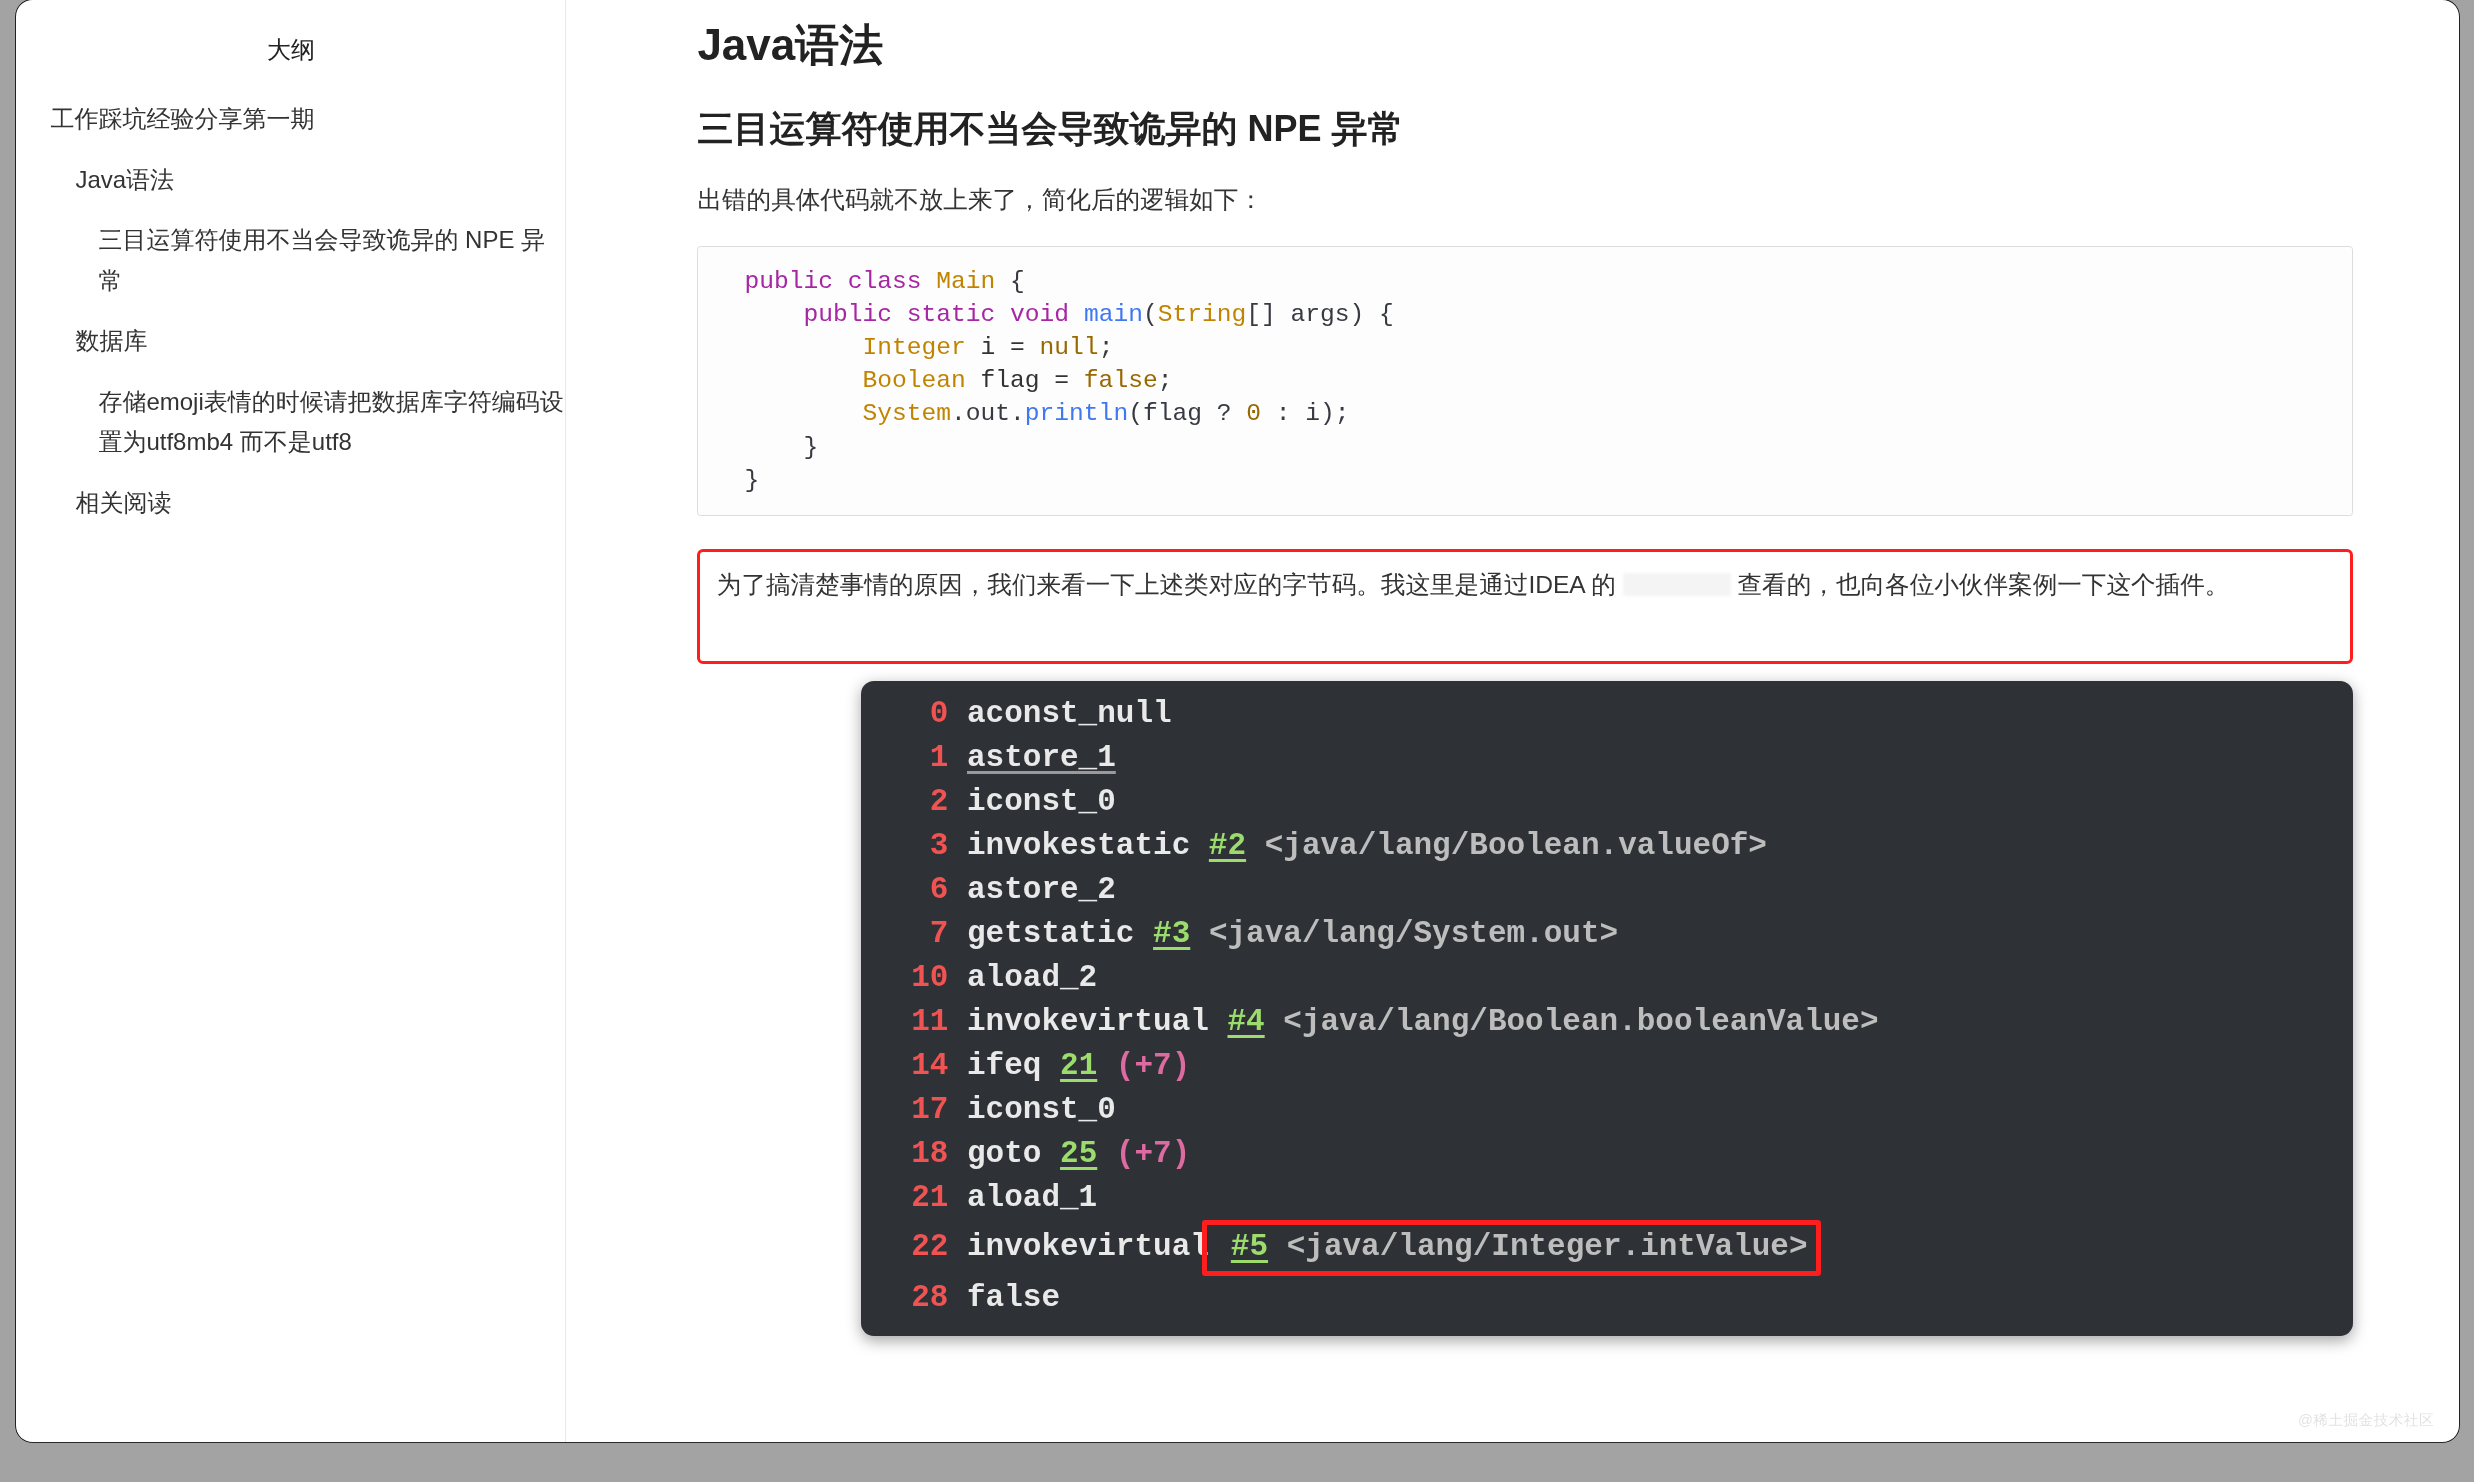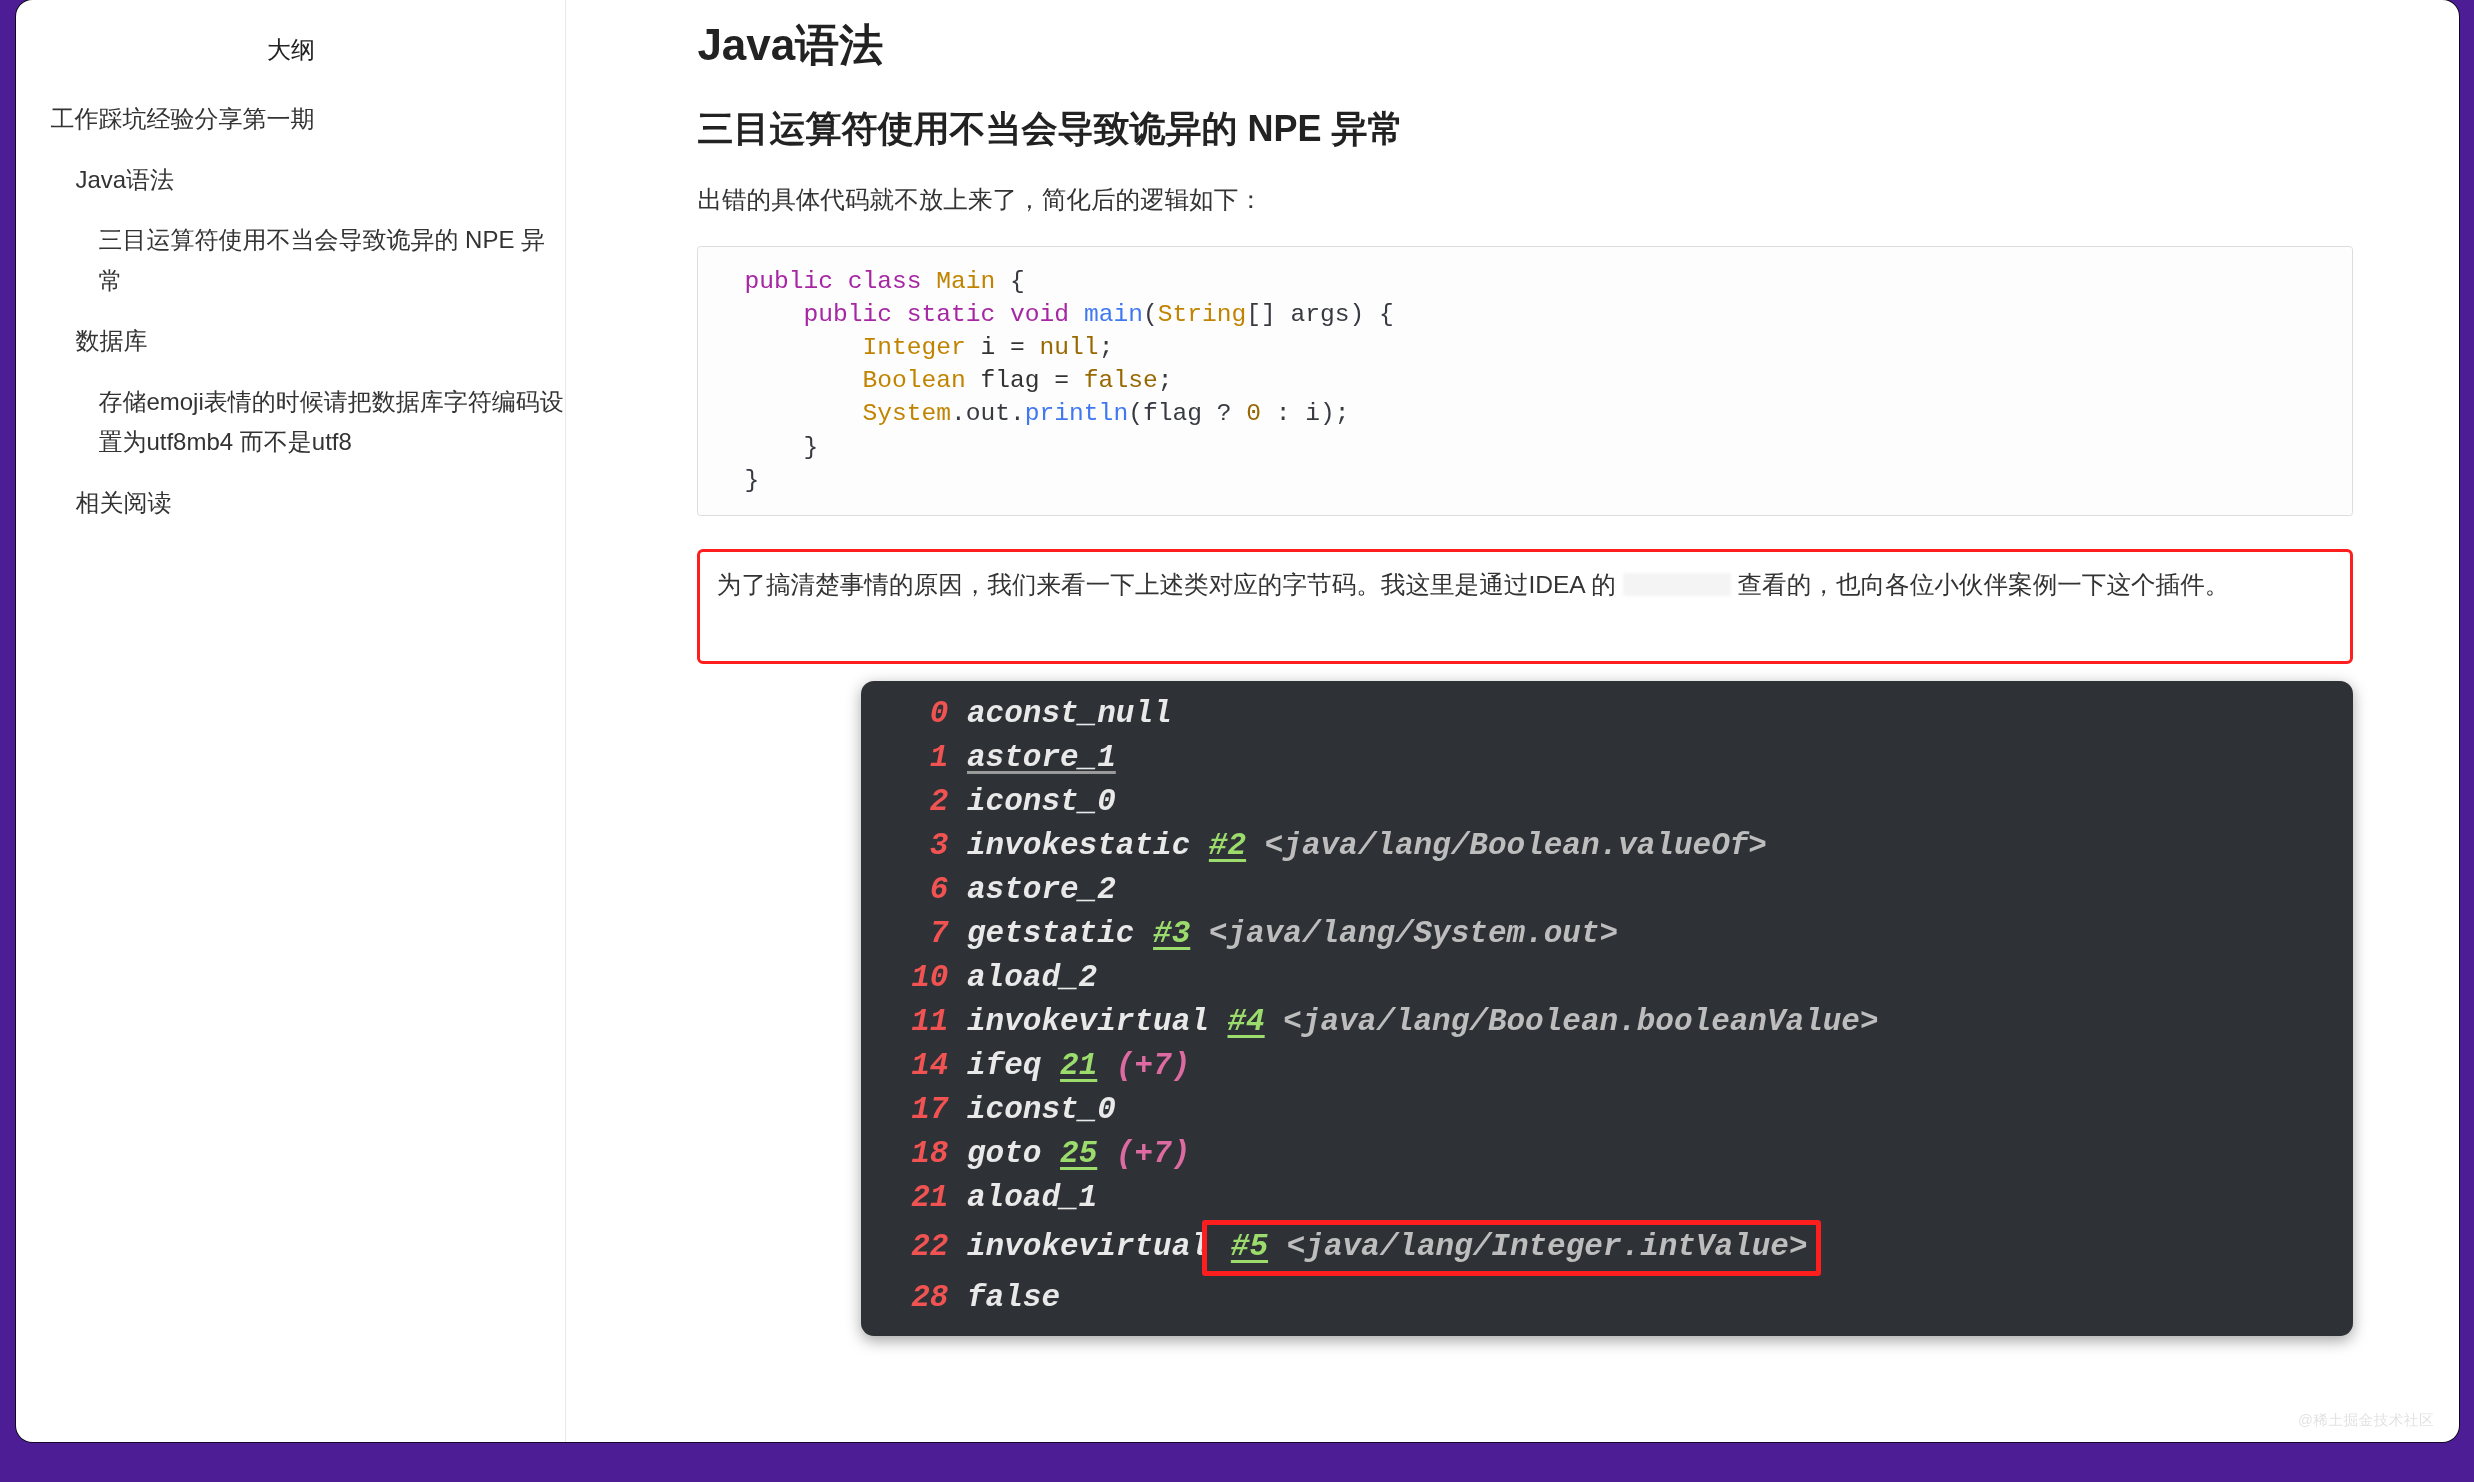--- a/index.html
+++ b/index.html
@@ -6,21 +6,21 @@
   html, body { margin: 0; padding: 0; height: 100%; }
   body {
     font-family: -apple-system, BlinkMacSystemFont, "Segoe UI", "PingFang SC", "Hiragino Sans GB", "Microsoft YaHei", "Helvetica Neue", Arial, sans-serif;
     background: #000;
     color: #333;
     overflow: hidden;
   }
   .screen {
     width: 2475px;
     height: 1483px;
-    background: #4c1d95;
+    background: #a3a3a3;
     position: relative;
     transform-origin: top left;
   }
   .window {
     position: absolute;
     left: 16.4px;
     top: 0px;
     right: 16.4px;
     bottom: 41px;
     background: #fff;
@@ -112,21 +112,20 @@
     width: 108px;
     height: 23px;
     background: linear-gradient(#f4f4f4,#f4f4f4);
     filter: blur(1.6px);
     border-radius: 2.5px;
     vertical-align: -3.3px;
   }
 
   .bytecode-wrap {
     padding-left: 164px;
-    font-style: italic;
   }
   .bytecode-panel {
     background: #2e3136;
     border-radius: 13px;
     padding: 11.5px 33px 16.4px 33px;
     font-family: "SFMono-Regular", Consolas, "Liberation Mono", Menlo, monospace;
     font-size: 31px;
     line-height: 1.42;
     color: #e4e4e4;
     position: relative;

